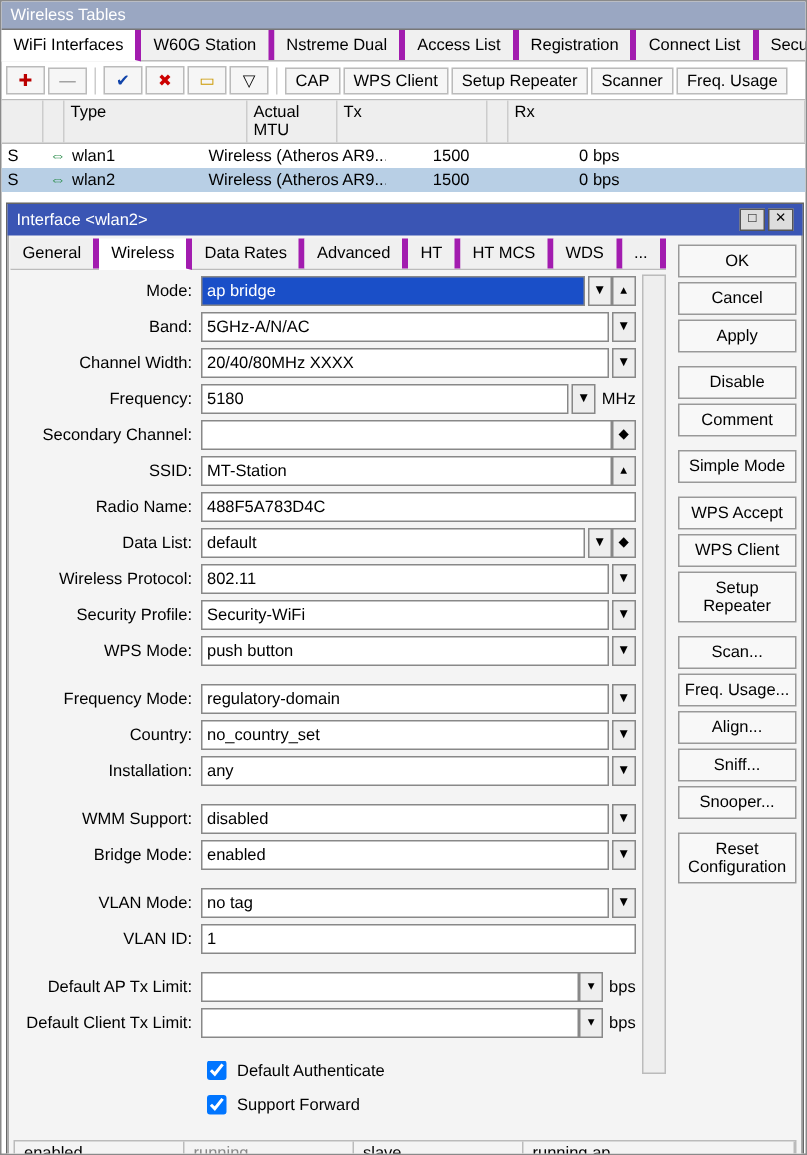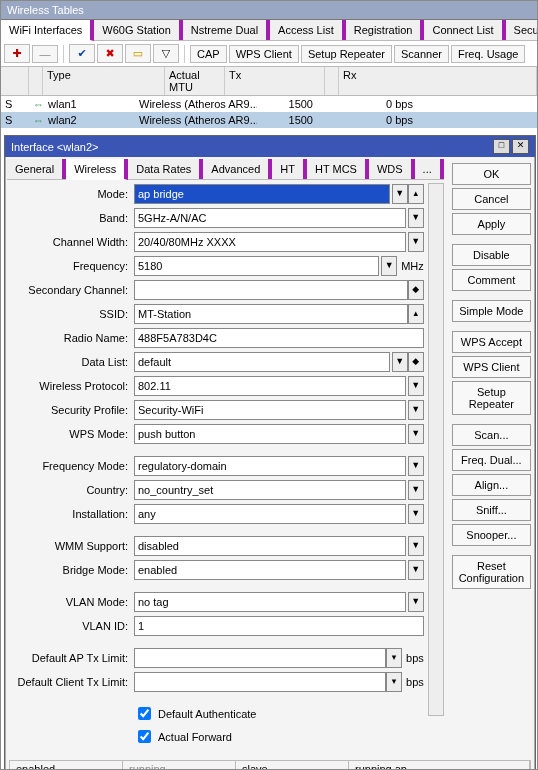--- a/index.html
+++ b/index.html
@@ -285,38 +285,38 @@
               <div class="flabel"></div>
               <label class="chk">
                 <input type="checkbox" checked="" style="">
                 <span>Default Authenticate</span>
               </label>
             </div>
           <div class="frow">
               <div class="flabel"></div>
               <label class="chk">
                 <input type="checkbox" checked="" style="">
-                <span>Actual Forward</span>
+                <span>Support Forward</span>
               </label>
             </div>
         </div>
       </div>
 
       <div class="dlg-right">
         <div class="rbtn">OK</div>
         <div class="rbtn">Cancel</div>
         <div class="rbtn">Apply</div>
         <div class="rbtn" style="margin-top:6px">Disable</div>
         <div class="rbtn">Comment</div>
         <div class="rbtn" style="margin-top:6px">Simple Mode</div>
         <div class="rbtn" style="margin-top:6px">WPS Accept</div>
         <div class="rbtn">WPS Client</div>
         <div class="rbtn">Setup Repeater</div>
         <div class="rbtn" style="margin-top:6px">Scan...</div>
-        <div class="rbtn">Freq. Dual...</div>
+        <div class="rbtn">Freq. Usage...</div>
         <div class="rbtn">Align...</div>
         <div class="rbtn">Sniff...</div>
         <div class="rbtn">Snooper...</div>
         <div class="rbtn" style="margin-top:6px">Reset Configuration</div>
       </div>
     </div>
 
     <div class="status-bar" style="position:relative;left:0;bottom:0;width:auto;margin:4px">
       <div style="width:100px">enabled</div>
       <div style="width:100px;color:#888">running</div>

